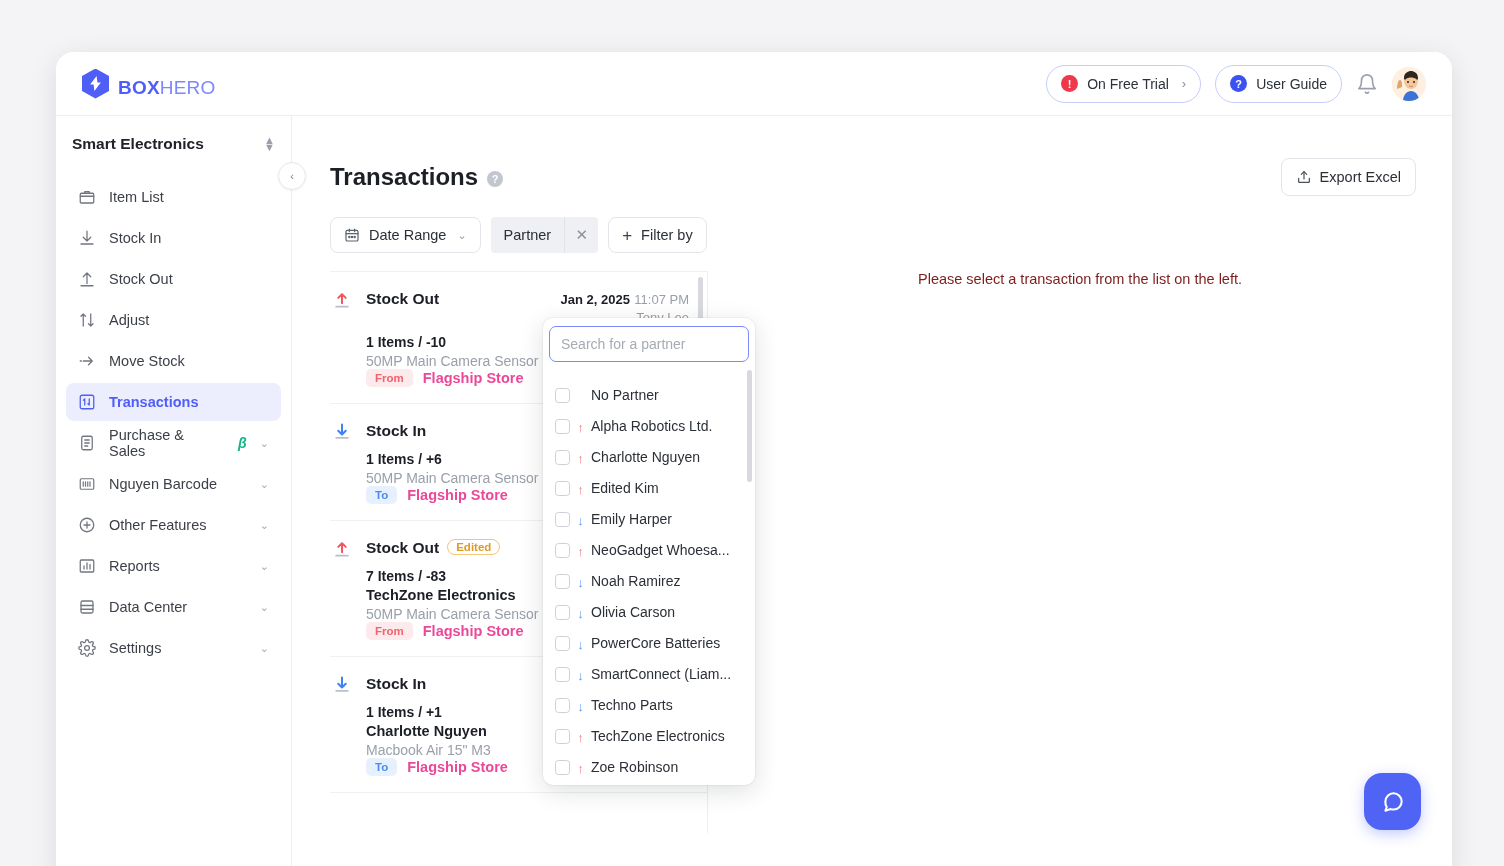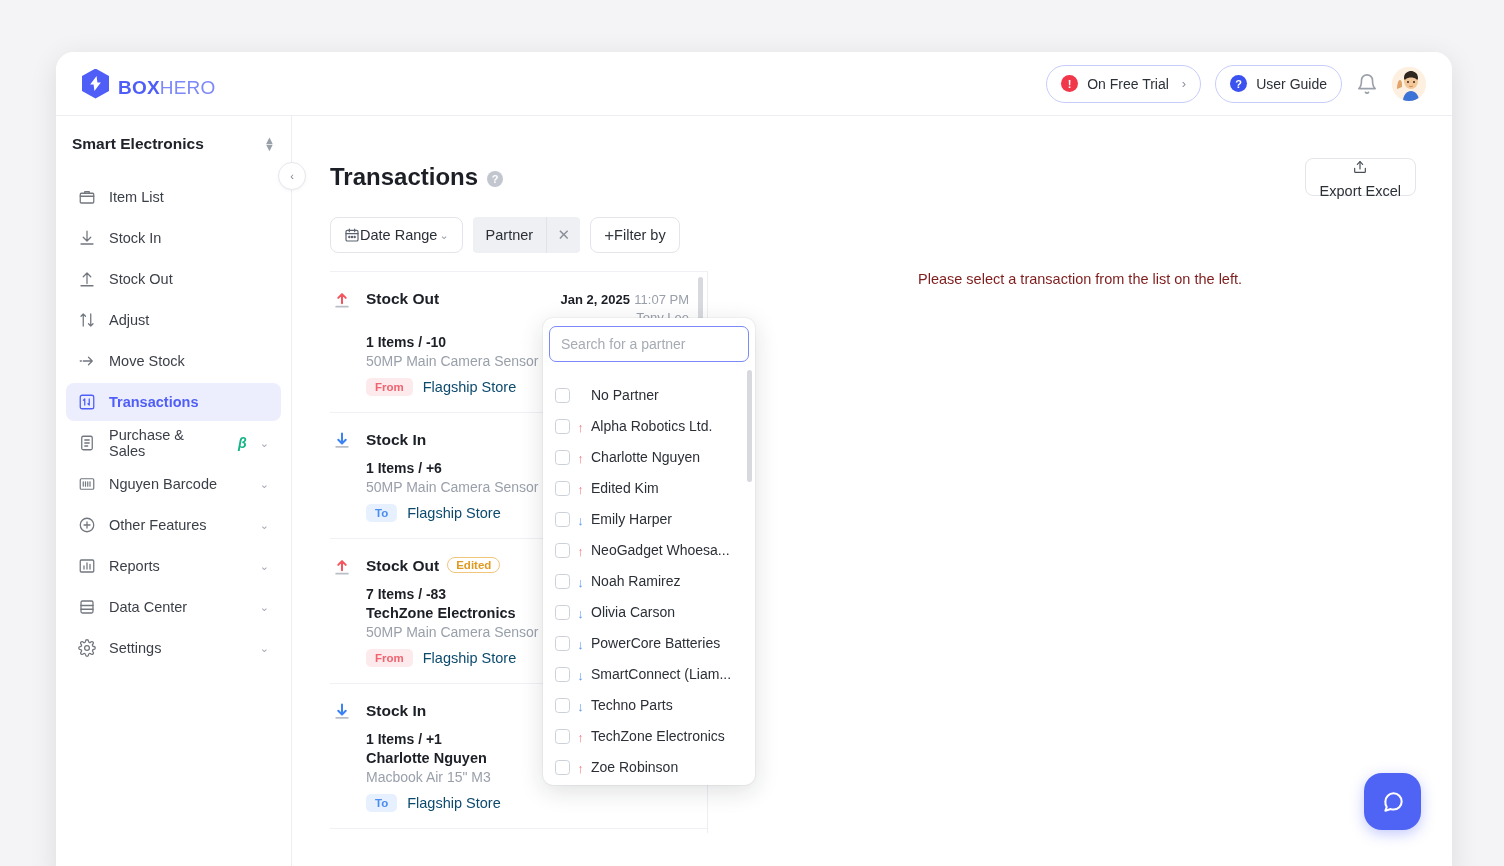--- a/index.html
+++ b/index.html
@@ -100,27 +100,27 @@
   .page-head { display: flex; align-items: center; padding: 42px 36px 0 38px; }
   .page-title { font-size: 24px; font-weight: 700; color: #1c1f26; }
   .help-icon {
     width: 16px; height: 16px; border-radius: 50%; background: #c2c6cf; color:#fff;
     font-size: 11px; font-weight: 700; display: flex; align-items: center; justify-content: center;
     margin-left: 9px; margin-top: 3px; cursor: pointer;
   }
   .export-btn {
     margin-left: auto; height: 38px; border: 1px solid #e3e5ea; border-radius: 8px;
     background: #fff; display: flex; align-items: center; gap: 8px; padding: 0 14px;
-    font-size: 14.5px; color: #2b2f36; cursor: pointer; flex-direction: column;
+    font-size: 14.5px; color: #2b2f36; cursor: pointer;
   }
 
   .filter-bar { display: flex; align-items: center; gap: 10px; padding: 21px 36px 0 38px; }
   .fbtn {
     height: 36px; border: 1px solid #e3e5ea; border-radius: 8px; background:#fff;
-    display: flex; align-items: center; padding: 0 13px;
+    display: flex; align-items: center; gap: 9px; padding: 0 13px;
     font-size: 14.5px; color: #2b2f36; cursor: pointer;
   }
   .fbtn .chev { color: #9aa0aa; font-size: 11px; margin-left: 2px; }
   .chip {
     height: 36px; background: #eef0f3; border-radius: 4px; display: flex; align-items: center;
     font-size: 14.5px; color: #2b2f36; cursor: pointer; overflow: hidden;
   }
   .chip .chip-label { padding: 0 13px; }
   .chip .chip-x {
     width: 34px; height: 100%; display: flex; align-items: center; justify-content: center;
@@ -141,25 +141,25 @@
     vertical-align: 2px;
   }
   .tx-meta { margin-left: auto; text-align: right; white-space: nowrap; }
   .tx-date { font-size: 13px; color: #1c1f26; font-weight: 700; }
   .tx-time { font-size: 13px; color: #9aa0aa; font-weight: 400; }
   .tx-user { font-size: 13px; color: #9aa0aa; margin-top: 2px; }
   .tx-body { padding-left: 36px; margin-top: 9px; }
   .tx-count { font-size: 14px; font-weight: 700; color: #1c1f26; }
   .tx-partner { font-size: 14.5px; font-weight: 700; color: #1c1f26; margin-top: 3px; }
   .tx-item { font-size: 14px; color: #9aa0aa; margin-top: 3px; }
-  .tx-loc { margin-top: 9px; display: flex; align-items: center; gap: 10px; }
+  .tx-loc { display: flex; align-items: center; gap: 10px; }
   .loc-tag { font-size: 11.5px; font-weight: 600; border-radius: 5px; padding: 3px 9px; }
   .loc-to { background: #e7f0fe; color: #4a8df0; }
   .loc-from { background: #fdeaec; color: #f0636f; }
-  .loc-name { font-size: 14.5px; color: #0c4a6e; font-weight: 400; text-align: right; }
+  .loc-name { font-size: 14.5px; color: #ec4899; font-weight: 700; text-align: right; }
 
   .list-scrollbar {
     position: absolute; right: 4px; top: 6px; width: 5px; height: 110px;
     background: #d7d9de; border-radius: 3px; cursor: pointer;
   }
 
   .tx-detail {
     flex: 1; display: flex; align-items: flex-start; justify-content: center;
     font-size: 14.5px; color: #7f1d1d;
   }

